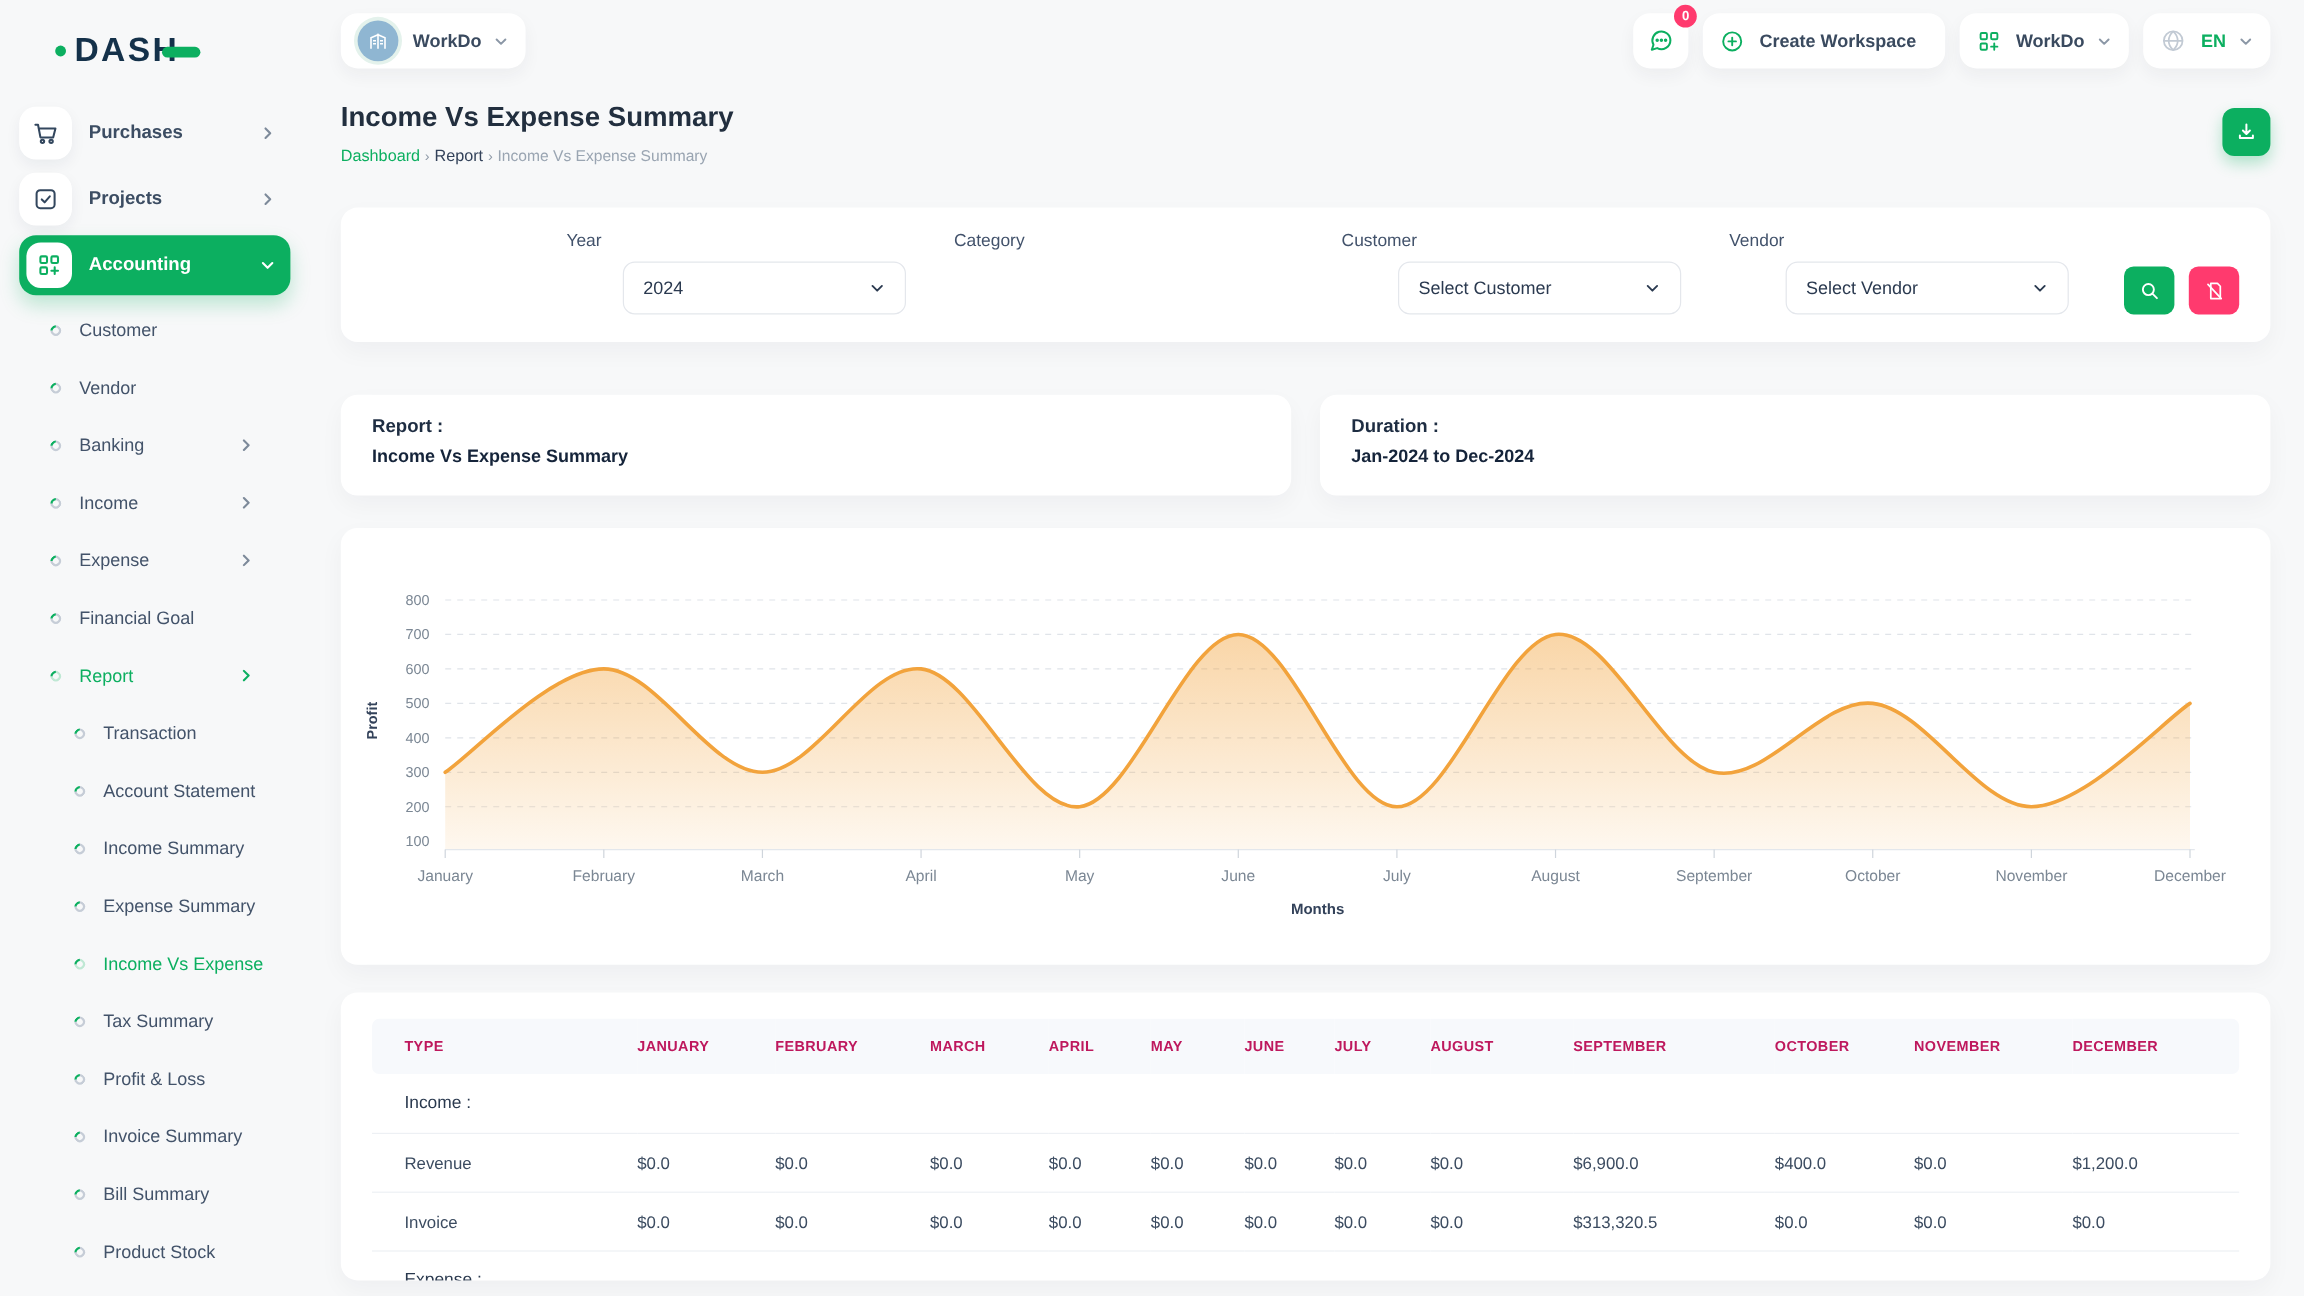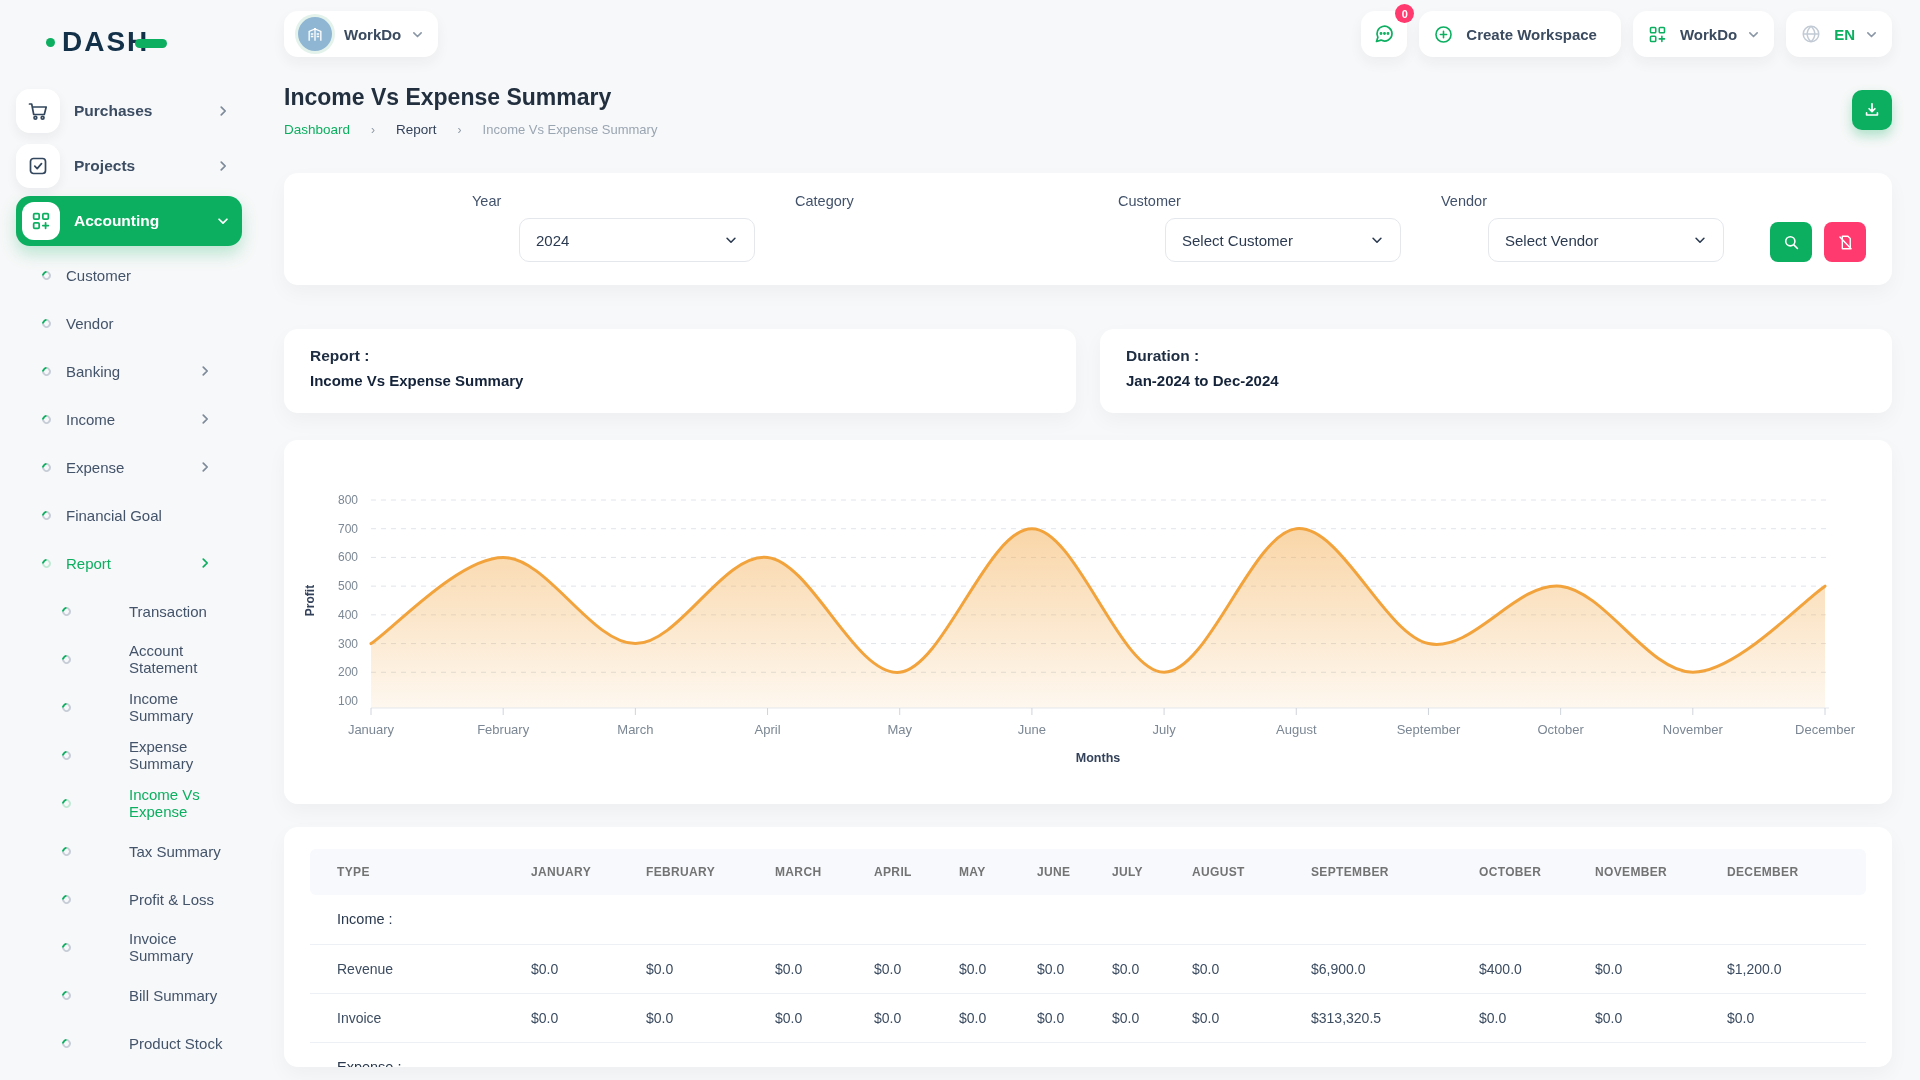--- a/index.html
+++ b/index.html
@@ -17,21 +17,21 @@
   .icon-box { width:44px; height:44px; border-radius:14px; background:#fff; box-shadow:0 5px 12px rgba(25,39,60,.06);
     display:flex; align-items:center; justify-content:center; flex:none; }
   .nav-label { margin-left:14px; font-size:15.5px; font-weight:600; color:#3c4d63; }
   .chev { margin-left:auto; margin-right:12px; color:#7d8a9a; display:flex; }
   .nav-item.active-pill { background:var(--accent); box-shadow:0 8px 16px rgba(12,175,96,.25); }
   .nav-item.active-pill .icon-box { width:38px; height:38px; border-radius:12px; margin-left:6px; box-shadow:none; }
   .nav-item.active-pill .nav-label { color:#fff; }
   .nav-item.active-pill .chev { color:#fff; }
   .sub-item { display:flex; align-items:center; height:48px; cursor:pointer; }
   .sub-item.l1 { padding-left:26px; }
-  .sub-item.l2 { padding-left:46px;gap:43px; }
+  .sub-item.l2 { padding-left:46px; }
   .dot { width:9px; height:9px; border-radius:50%; border:2px solid #c6cdd7; border-left-color:var(--accent);
     transform:rotate(45deg); flex:none; }
   .sub-label { margin-left:15px; font-size:15px; color:#43536a; }
   .sub-item.active .sub-label { color:var(--accent); }
   .sub-item.active .dot { border-color:#bfe8d4; border-left-color:var(--accent); }
   .sub-item .chev { margin-right:30px; }
   .sub-item.active .chev { color:var(--accent); }
 
   
   .main { margin-left:256px; width:1664px; padding:10px 28px 0 28px; }
@@ -44,21 +44,21 @@
   .topbar-right { margin-left:auto; display:flex; align-items:center; gap:12px; }
   .icon-btn { width:46px; height:46px; border-radius:14px; background:#fff; box-shadow:0 6px 14px rgba(30,40,60,.05);
     display:flex; align-items:center; justify-content:center; position:relative; cursor:pointer; }
   .badge { position:absolute; top:-7px; right:-7px; min-width:19px; height:19px; border-radius:10px;
     background:var(--danger); color:#fff; font-size:11px; font-weight:700; display:flex; align-items:center;
     justify-content:center; padding:0 5px; }
   .green-text { color:var(--accent); font-weight:700; }
 
   .page-head { display:flex; justify-content:space-between; margin-top:26px; }
   .page-title { font-size:23px; font-weight:700; color:#222f3f; }
-  .crumbs { display:flex; align-items:center; gap:21px; margin-top:11px; font-size:13.5px; }
+  .crumbs { display:flex; align-items:center; gap:4px; margin-top:11px; font-size:13.5px; }
   .crumb-link { color:var(--accent); cursor:pointer; }
   .crumb-mid { color:#33425a; cursor:pointer; }
   .crumb-cur { color:#9aa5b2; font-size:13px; }
   .crumb-sep { color:#8f9aa8; font-size:12px; }
   .dl-btn { width:40px; height:40px; border-radius:10px; background:var(--accent); border:none; cursor:pointer;
     display:flex; align-items:center; justify-content:center; margin-top:6px; box-shadow:0 6px 12px rgba(12,175,96,.3); }
 
   .card { background:#fff; border-radius:14px; box-shadow:0 8px 20px rgba(24,34,52,.04); }
   .filter-card { margin-top:36px; height:112px; display:flex; gap:40px; padding:20px 26px 21px 188px; }
   .fgroup { flex:1 1 0; display:flex; flex-direction:column; }
@@ -75,21 +75,21 @@
   .info-card { flex:1 1 0; padding:18px 26px; height:84px; }
   .info-label { font-size:15.5px; font-weight:700; color:#1e2d42; }
   .info-value { font-size:15px; font-weight:700; color:#15243a; margin-top:7px; }
 
   .chart-card { margin-top:27px; height:364px; position:relative; }
   .chart-card svg { position:absolute; left:0; top:0; }
 
   .table-card { margin-top:23px; padding:22px 26px 0 26px; height:240px; overflow:hidden; }
   table.report { width:100%; border-collapse:collapse; table-layout:fixed; }
   table.report th { height:46px; background:#f7f9fc; font-size:12px; font-weight:700; letter-spacing:.35px;
-    color:#737373; text-align:left; text-transform:uppercase; }
+    color:#be185d; text-align:left; text-transform:uppercase; }
   table.report th:first-child { padding-left:27px; border-radius:6px 0 0 6px; }
   table.report th:last-child { border-radius:0 6px 6px 0; }
   table.report td { height:49px; font-size:14px; color:#3c4c61; border-bottom:1px solid #edf0f4; }
   table.report td:first-child { padding-left:27px; }
   table.report tr.section td { font-size:14.5px; color:#2a394e; }
 </style>
 </head>
 <body>
 
 <div class="sidebar">

